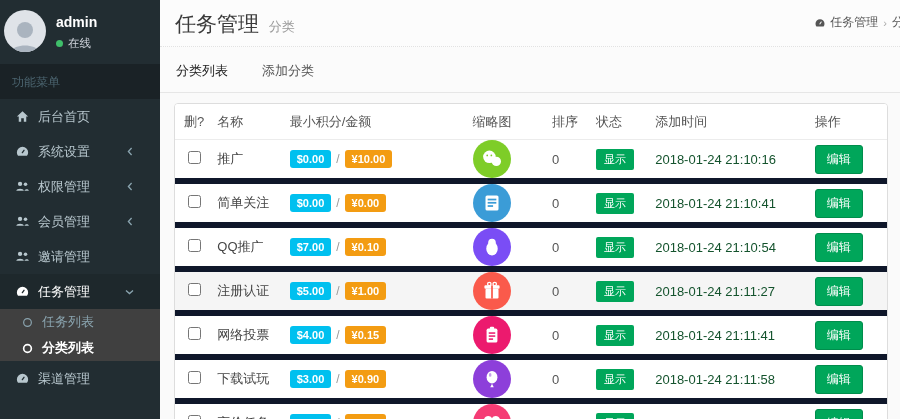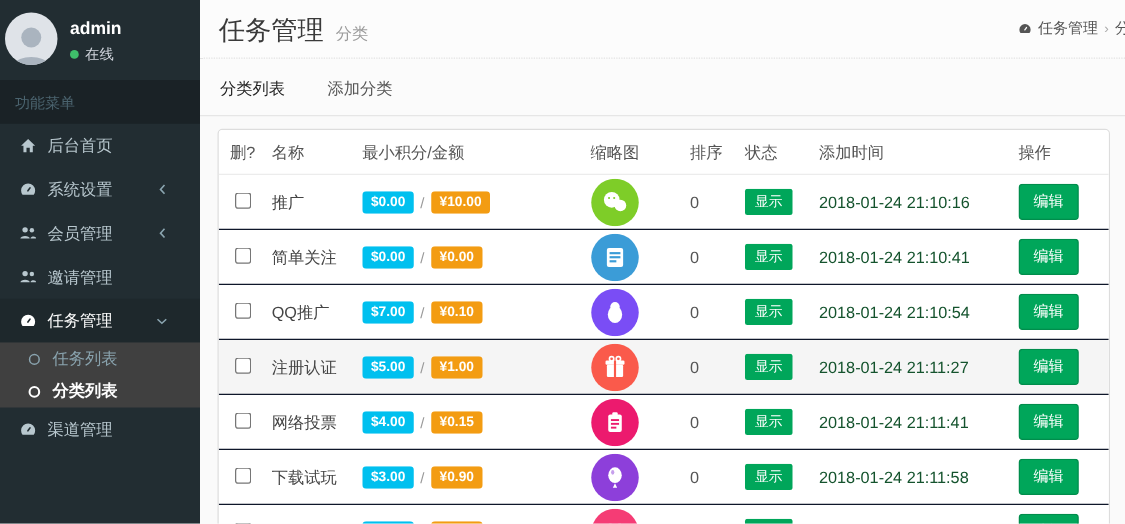--- a/index.html
+++ b/index.html
@@ -36,21 +36,21 @@
   .breadcrumb { position:absolute; right:-16px; top:14px; font-size:12px; color:#555; white-space:nowrap; display:flex; align-items:center; }
   .breadcrumb .bc-icon { margin-right:4px; display:inline-flex; color:#555; }
   .breadcrumb .bc-sep { color:#aaa; margin:0 5px; font-size:11px; }
 
   .tabs { display:flex; gap:34px; padding:15px 0 12px 16px; border-bottom:1px solid #e6e6e6; background:#fbfbfb; }
   .tab { font-size:13px; color:#555; cursor:pointer; }
   .tab.active { color:#222; }
 
   .panel { margin:10px 12px 0 14px; background:#fff; border:1px solid #ddd; border-radius:4px; overflow:hidden; height:330px; }
   .tbl { width:100%; }
-  .tr { display:flex; align-items:center; height:44px; border-bottom:1px solid #0f172a; background:#fff; }
+  .tr { display:flex; align-items:center; height:44px; border-bottom:6px solid #0f172a; background:#fff; }
   .tr.head { height:36px; color:#555; background:#fff; border-bottom:1px solid #ececec; }
   .tr.hl { background:#f5f5f5; }
   .td { padding:0 4px; overflow:hidden; white-space:nowrap; }
   .col-check  { width:40px;  text-align:center; }
   .col-name   { width:76px;  color:#444; }
   .col-amount { width:158px; display:flex; align-items:center; }
   .col-thumb  { width:118px; display:flex; justify-content:center; }
   .col-sort   { width:46px;  color:#555; }
   .col-status { width:62px;  }
   .col-time   { width:168px; color:#14532d; }
@@ -117,20 +117,36 @@
       </li>
       <li class="menu-item">
         <span class="mi-icon">
             <svg width="15" height="15" viewBox="0 0 16 16" fill="currentColor">
               <circle cx="5.4" cy="5.2" r="2.3"></circle>
               <path d="M1.4 12.6 C1.4 9.6 9.4 9.6 9.4 12.6 Z"></path>
               <circle cx="11.2" cy="5.6" r="1.9"></circle>
               <path d="M10 12.6 C10.4 10.3 15 10.4 14.7 12.6 Z"></path>
             </svg>
           </span>
+        <span class="mi-label">权限管理</span>
+        <span class="chev">
+            <svg width="8" height="9" viewBox="0 0 8 9">
+              <path d="M5.6 1 L2.4 4.5 L5.6 8" stroke="currentColor" fill="none" stroke-width="1.3"></path>
+            </svg>
+          </span>
+      </li>
+      <li class="menu-item">
+        <span class="mi-icon">
+            <svg width="15" height="15" viewBox="0 0 16 16" fill="currentColor">
+              <circle cx="5.4" cy="5.2" r="2.3"></circle>
+              <path d="M1.4 12.6 C1.4 9.6 9.4 9.6 9.4 12.6 Z"></path>
+              <circle cx="11.2" cy="5.6" r="1.9"></circle>
+              <path d="M10 12.6 C10.4 10.3 15 10.4 14.7 12.6 Z"></path>
+            </svg>
+          </span>
         <span class="mi-label">会员管理</span>
         <span class="chev">
             <svg width="8" height="9" viewBox="0 0 8 9">
               <path d="M5.6 1 L2.4 4.5 L5.6 8" stroke="currentColor" fill="none" stroke-width="1.3"></path>
             </svg>
           </span>
       </li>
       <li class="menu-item">
         <span class="mi-icon">
             <svg width="15" height="15" viewBox="0 0 16 16" fill="currentColor">

